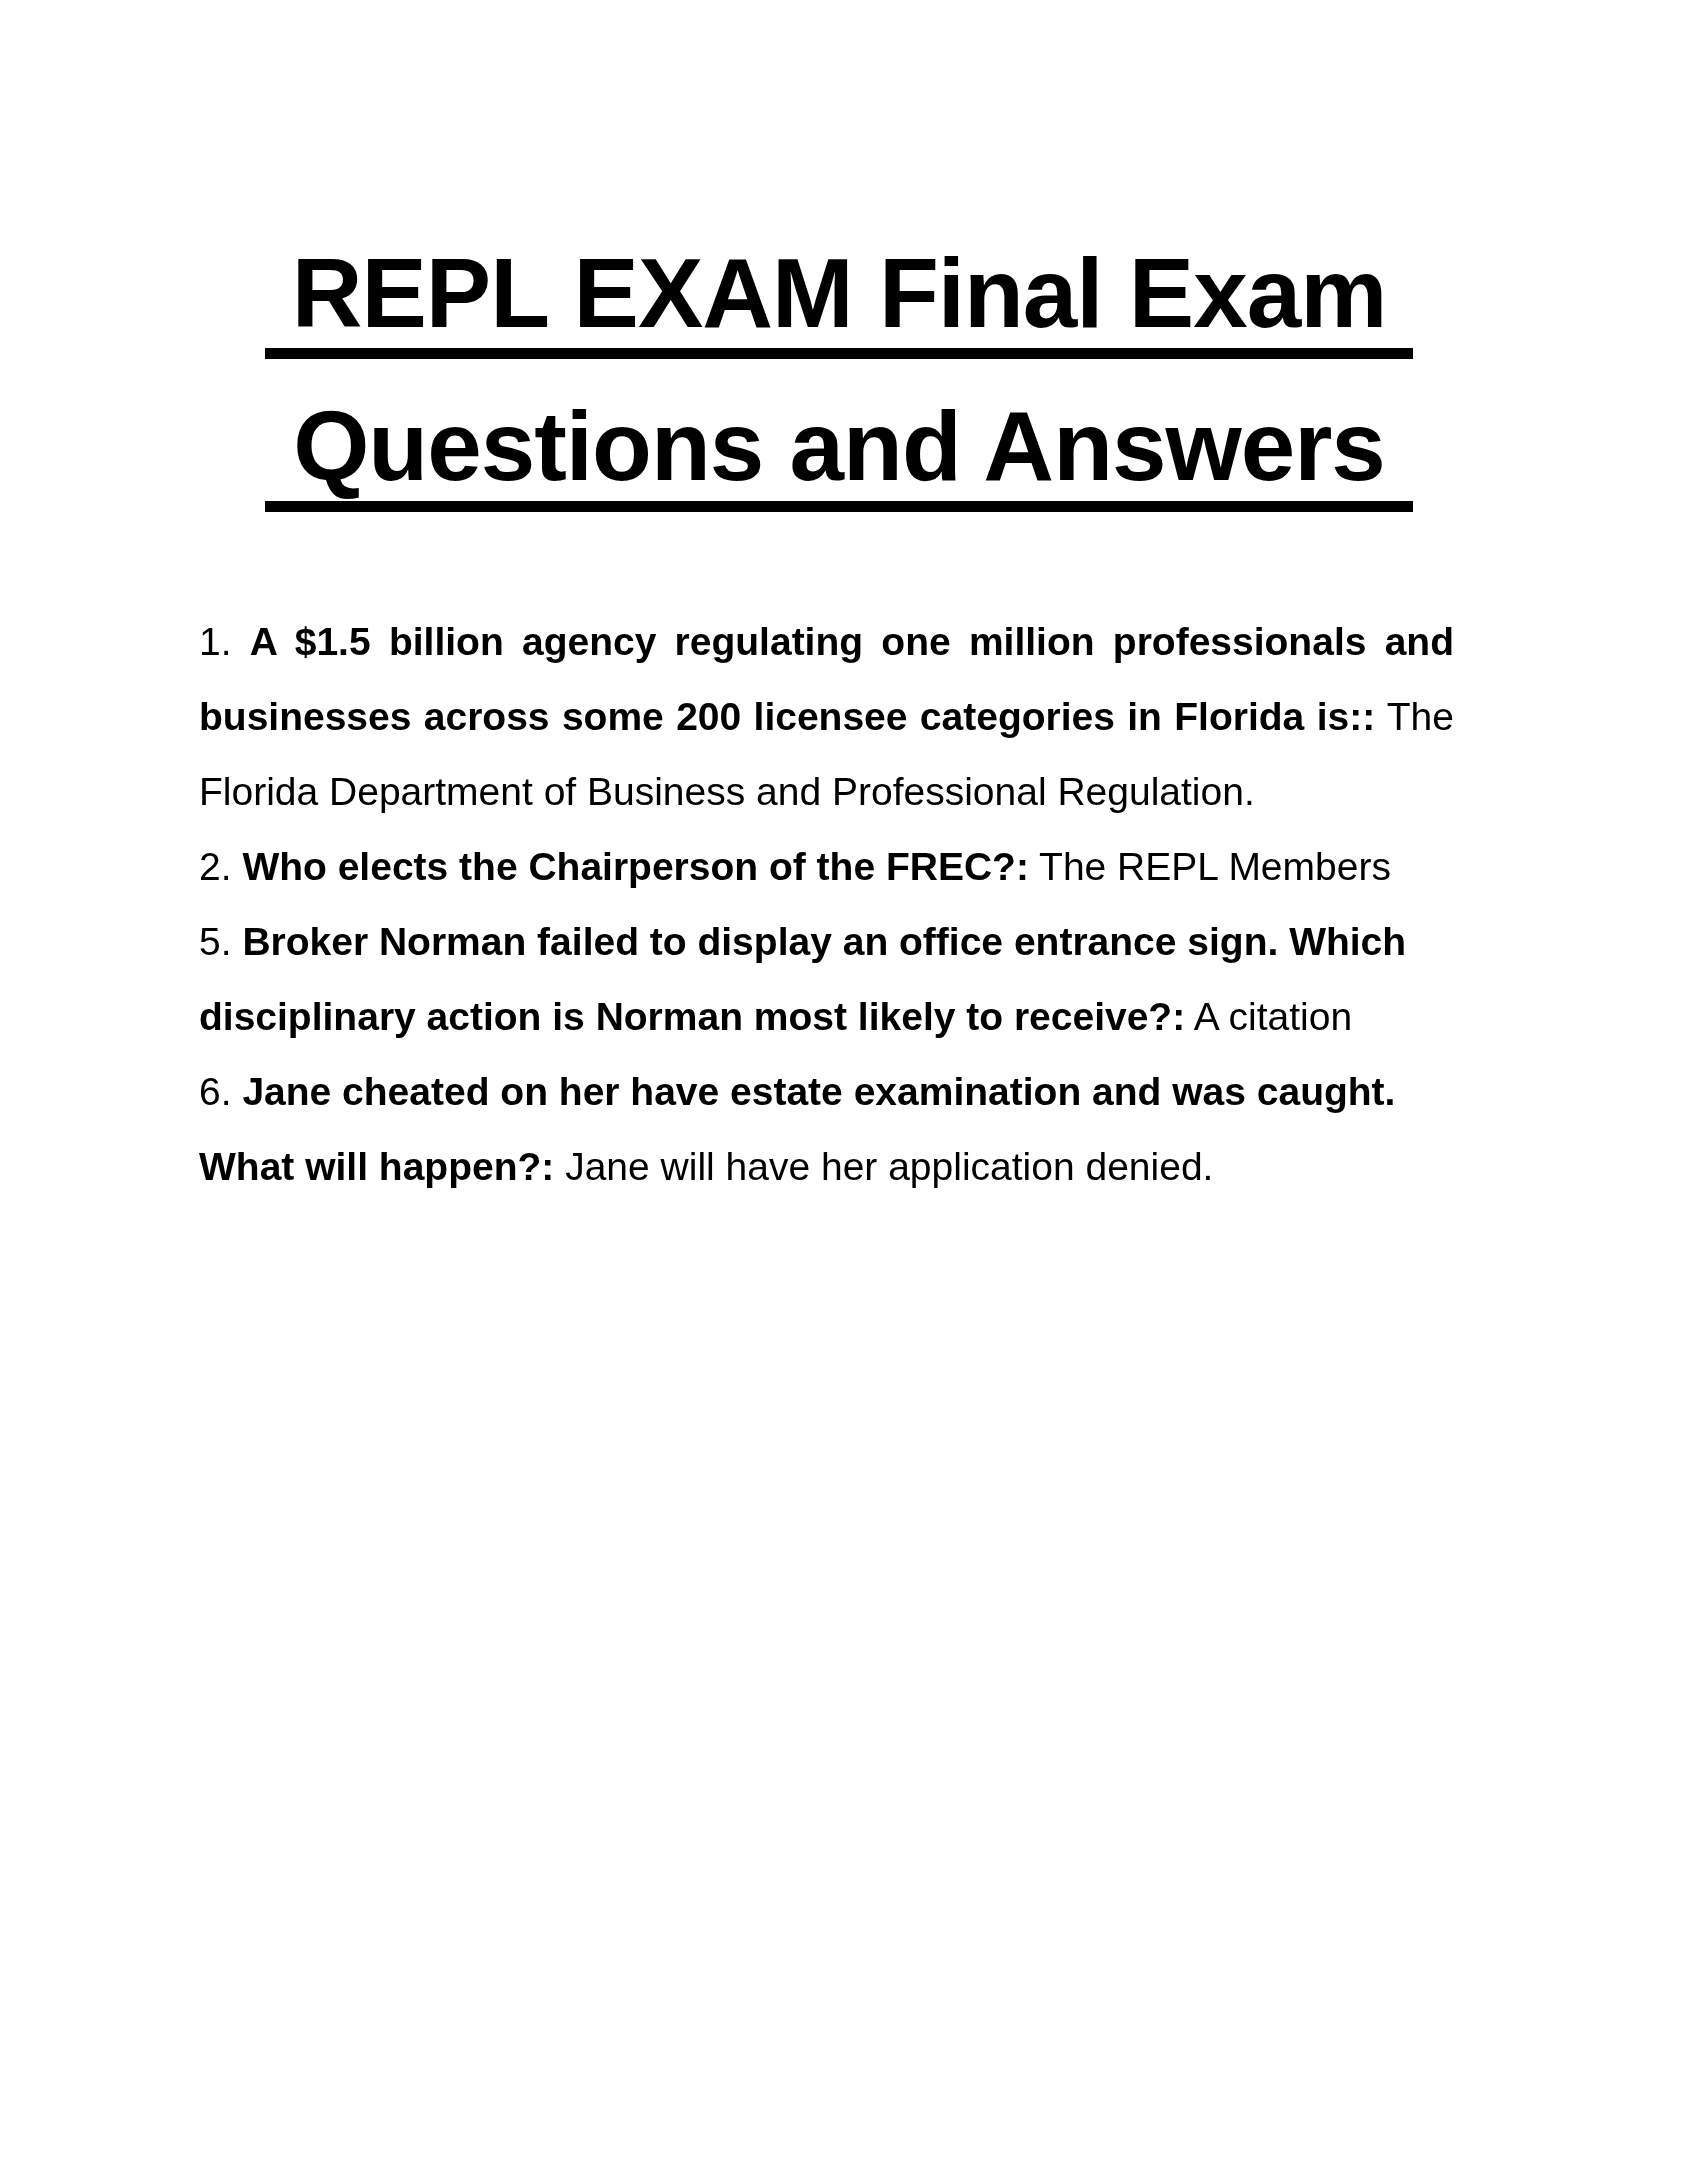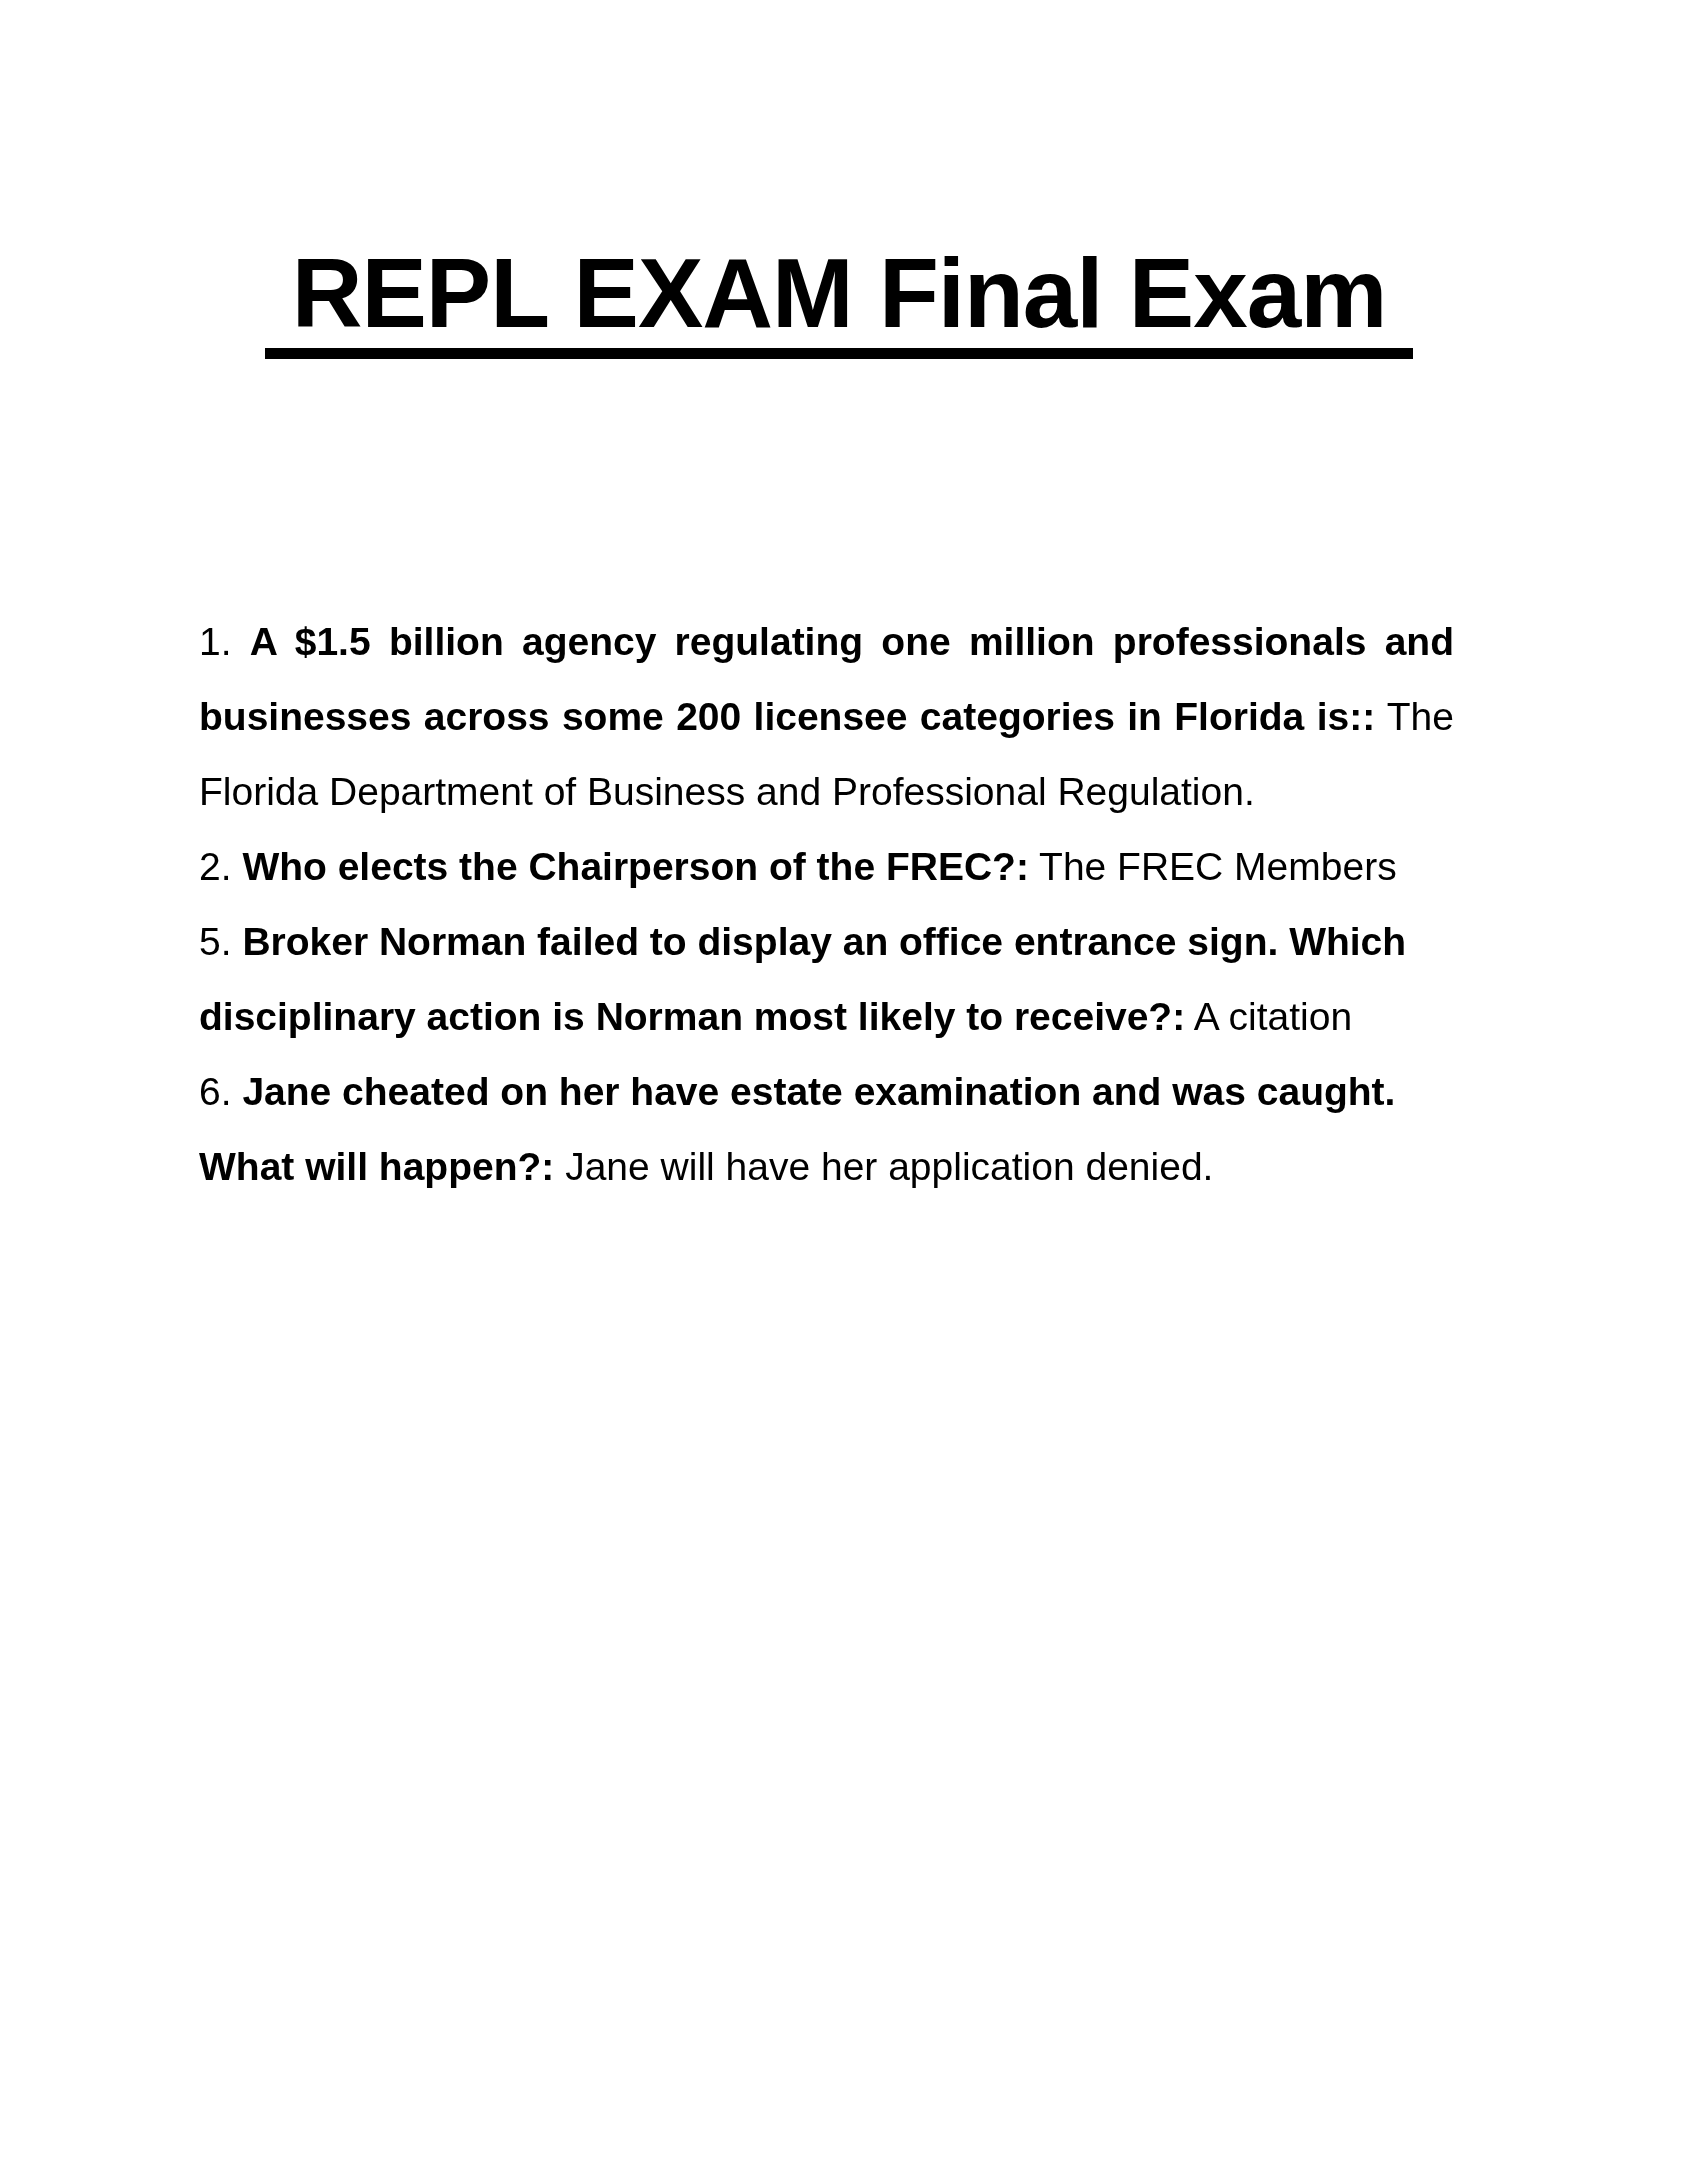--- a/index.html
+++ b/index.html
@@ -76,34 +76,35 @@
       font-weight: normal;
     }
   </style>
 </head>
 <body>
 
 <div class="page">
 
   <div class="title-block">
     <span class="title-line">REPL EXAM Final Exam</span>
+    <span class="title-line">Questions and Answers</span>
   </div>
 
   <div class="qa-list">
 
     <p class="qa-item justify">
       <span class="q-num">1.</span>
       <span class="q-text">A $1.5 billion agency regulating one million professionals and businesses across some 200 licensee categories in Florida is::</span>
       <span class="a-text">The Florida Department of Business and Professional Regulation.</span>
     </p>
 
     <p class="qa-item">
       <span class="q-num">2.</span>
       <span class="q-text">Who elects the Chairperson of the FREC?:</span>
-      <span class="a-text">The FREC Members</span>
+      <span class="a-text">The REPL Members</span>
     </p>
 
 
 
     <p class="qa-item">
       <span class="q-num">5.</span>
       <span class="q-text">Broker Norman failed to display an office entrance sign. Which disciplinary action is Norman most likely to receive?:</span>
       <span class="a-text">A citation</span>
     </p>
 

